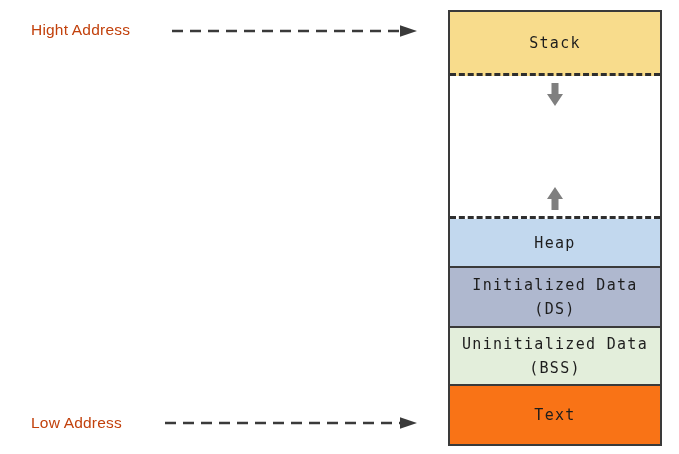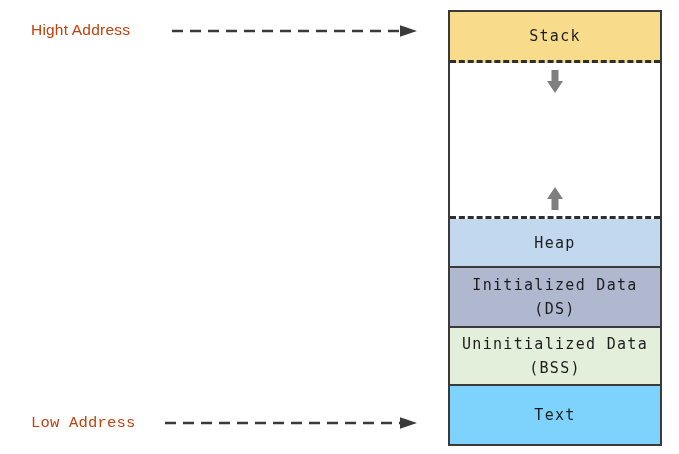--- a/index.html
+++ b/index.html
@@ -13,21 +13,21 @@
     overflow: hidden;
   }
   .addr-label {
     position: absolute;
     font-size: 15.5px;
     color: #c2410c;
     letter-spacing: 0.2px;
     white-space: nowrap;
   }
   .addr-label.high { left: 31px; top: 21px; }
-  .addr-label.low  { left: 31px; top: 414px; font-family: Liberation Mono, monospace; }
+  .addr-label.low  { left: 31px; top: 414px; }
 
   .overlay {
     position: absolute;
     left: 0; top: 0;
     width: 679px; height: 454px;
     pointer-events: none;
     z-index: 3;
   }
   .dashline { fill: none; stroke-width: 2.4; stroke-dasharray: 11 7; }
 
@@ -45,21 +45,21 @@
     flex-direction: column;
     align-items: center;
     justify-content: center;
     font-family: "DejaVu Sans Mono", monospace;
     font-size: 15px;
     line-height: 24px;
     color: #1d1d1d;
     letter-spacing: 1.3px;
     text-align: center;
   }
-  .seg-stack { height: 51px; border-bottom: 3px dashed #2e2e2e; }
+  .seg-stack { height: 64px; border-bottom: 3px dashed #2e2e2e; }
   .seg-free  { flex: 1; justify-content: space-between; border-bottom: 3px dashed #2e2e2e; padding: 7px 0 6px 0; }
   .seg-heap  { height: 49px; border-bottom: 2px solid #3a3a3a; }
   .seg-bss   { height: 58px; border-bottom: 2px solid #3a3a3a; }
   .seg-ds    { height: 60px; border-bottom: 2px solid #3a3a3a; }
   .seg-text  { height: 58px; }
   .grow-arrow { display: block; }
 </style>
 </head>
 <body>
 
@@ -98,18 +98,18 @@
     <div class="segment seg-ds" style="background-color: rgb(175, 184, 207); border-bottom-color: rgb(58, 58, 58);">
       <span>Initialized Data</span>
       <span>(DS)</span>
     </div>
 
     <div class="segment seg-bss" style="background-color: rgb(227, 238, 219); border-bottom-color: rgb(58, 58, 58);">
       <span>Uninitialized Data</span>
       <span>(BSS)</span>
     </div>
 
-    <div class="segment seg-text" style="background-color: #7dd3fc; text-align: center;">
+    <div class="segment seg-text" style="background-color: #f97316; text-align: center;">
       <span>Text</span>
     </div>
 
   </div>
 </div>
 
 </body></html>

